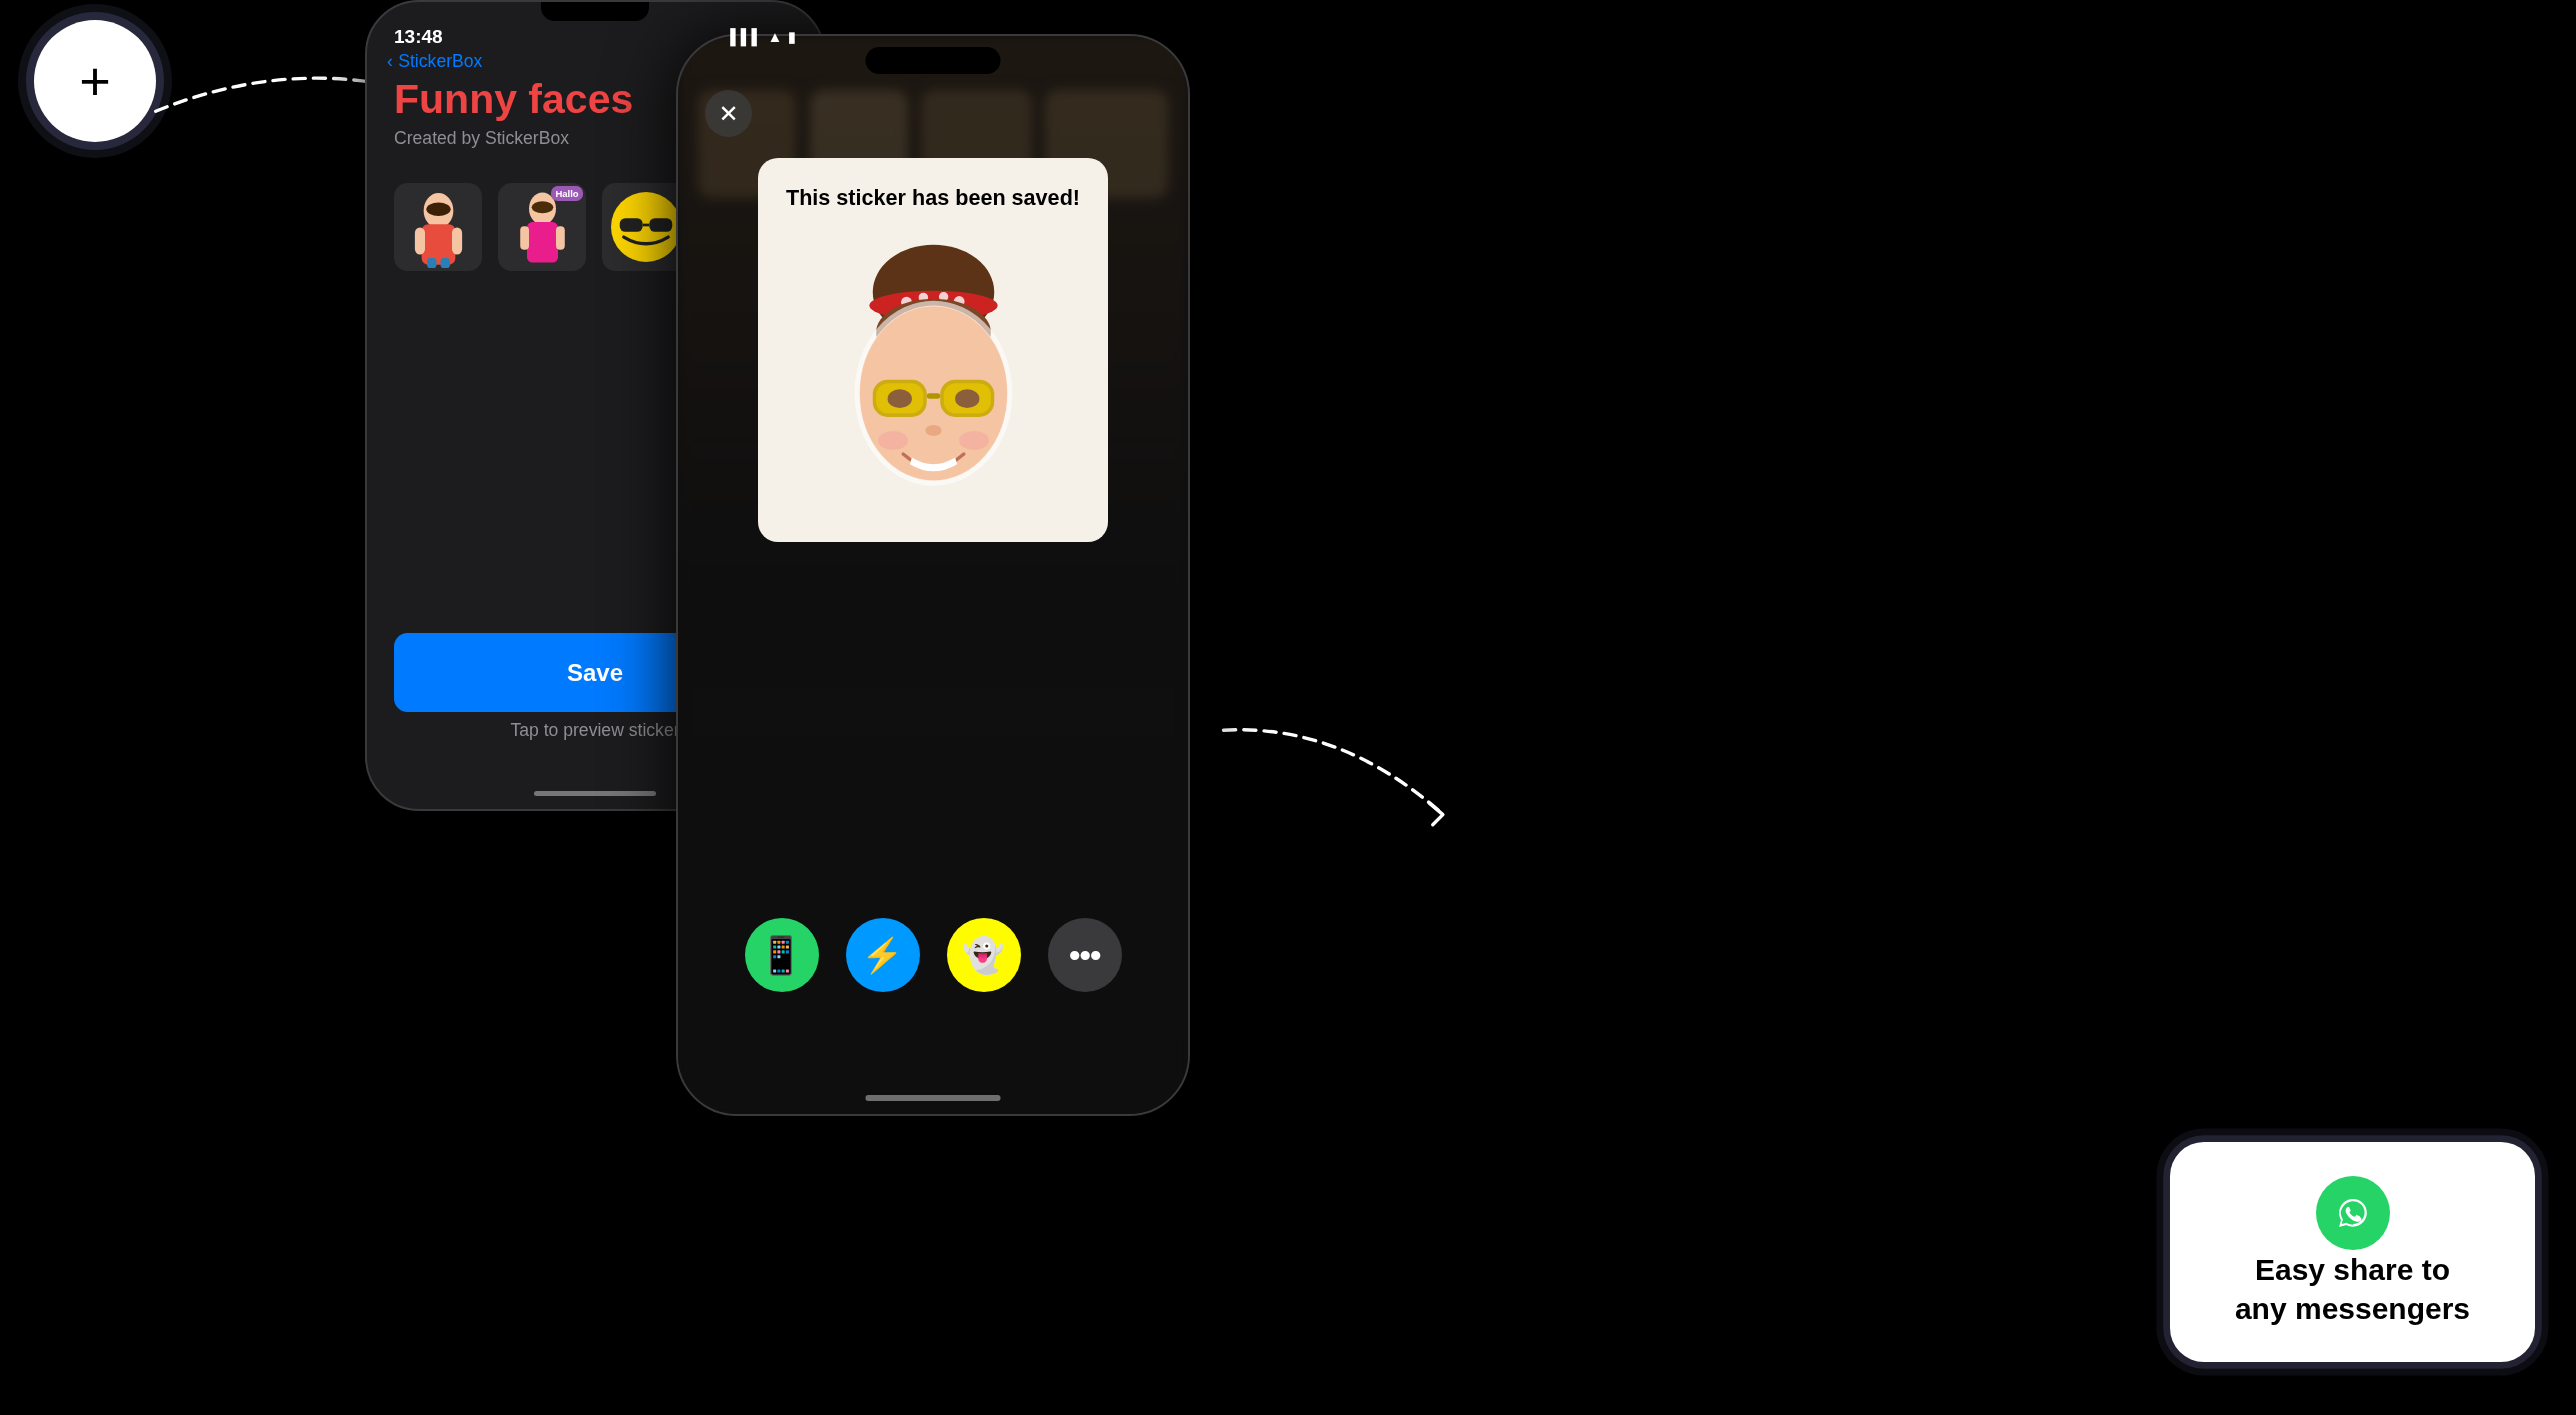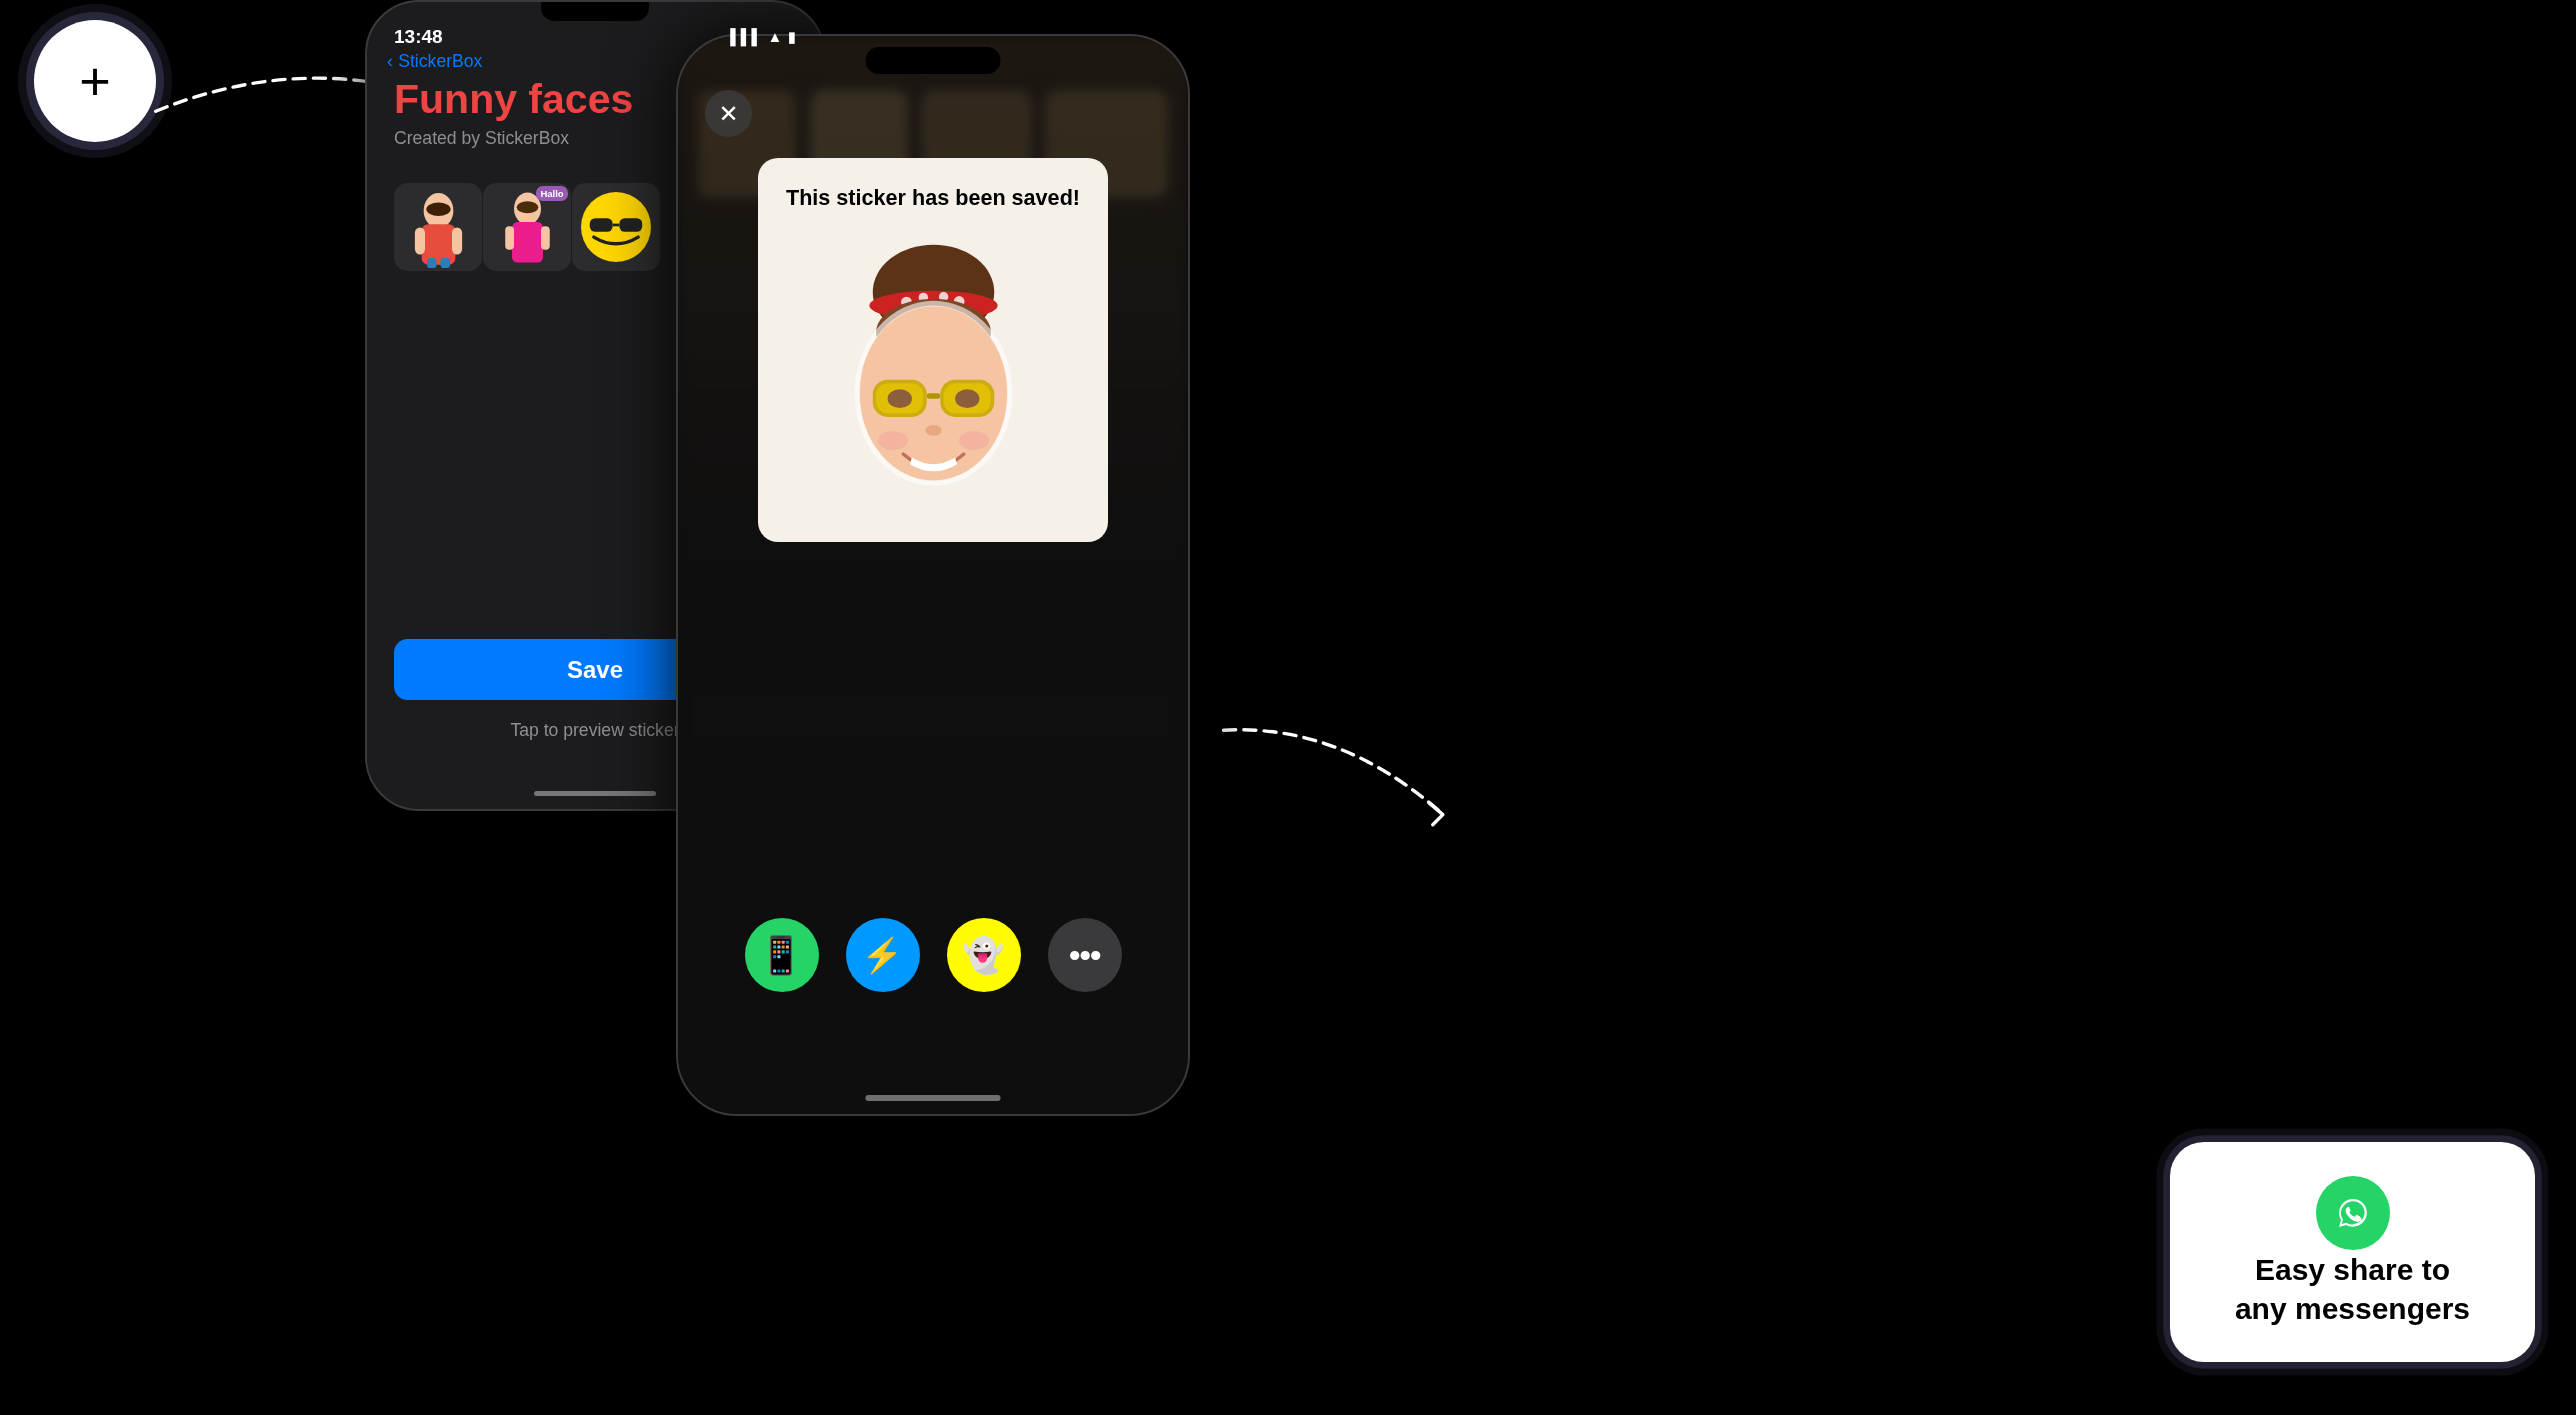--- a/index.html
+++ b/index.html
@@ -122,21 +122,21 @@
     }
     .pack-subtitle {
       font-size: 17.6px;
       color: #8e8e93;
       margin-bottom: 34px;
     }
 
     
     .sticker-row {
       display: flex;
-      gap: 1px;
+      gap: 16px;
       margin-bottom: 41px;
     }
     .sticker-thumb {
       width: 88px;
       height: 88px;
       border-radius: 13.5px;
       background: #2c2c2e;
       display: flex;
       align-items: center;
       justify-content: center;
@@ -146,27 +146,27 @@
 
     
     .save-btn-area {
       position: absolute;
       bottom: 68px;
       left: 27px;
       right: 27px;
     }
     .save-btn {
       width: 100%;
-      height: 61px;
+      height: 79px;
       background: #007aff;
       border-radius: 13.5px;
       display: flex;
       align-items: center;
       justify-content: center;
-      margin-bottom: 20px;
+      margin-bottom: 8px;
     }
     .save-btn span {
       color: #fff;
       font-size: 24px;
       font-weight: 600;
     }
     .tap-preview {
       text-align: center;
       color: #8e8e93;
       font-size: 17.6px;

